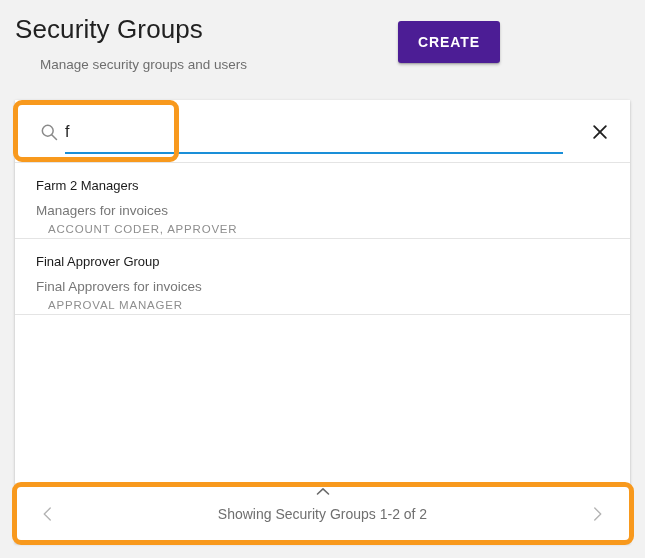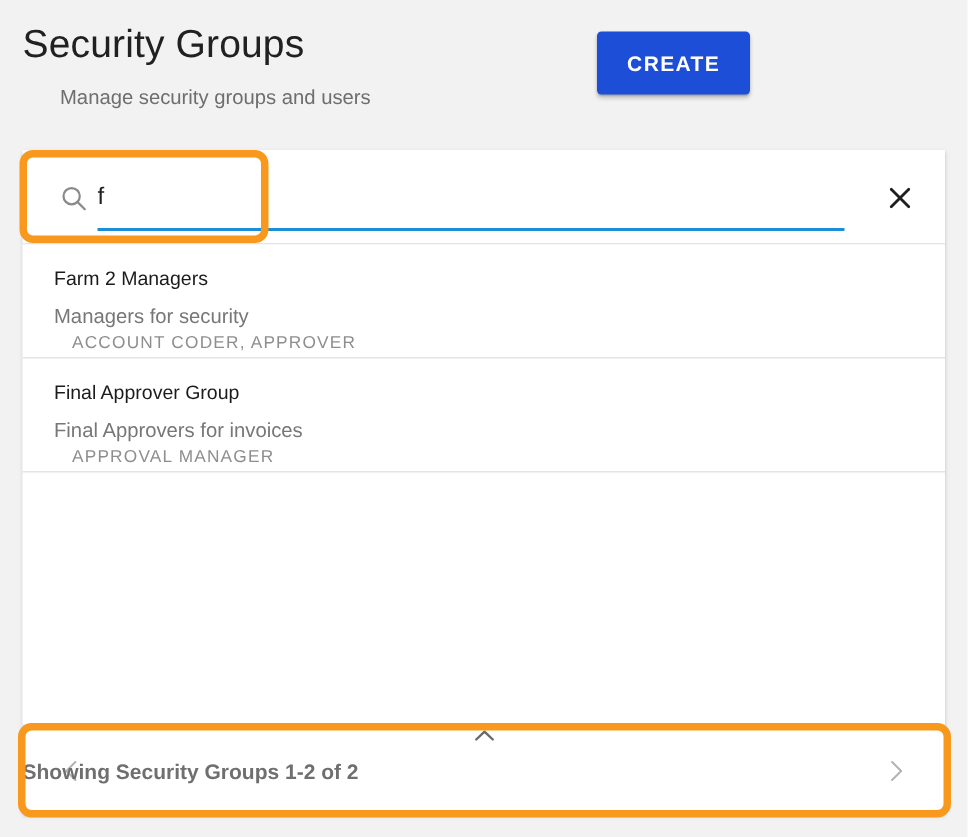--- a/index.html
+++ b/index.html
@@ -45,21 +45,21 @@
     white-space: nowrap;
     margin-left: 24px;
   }
   .create-button {
     position: absolute;
     right: 15px;
     top: 21px;
     height: 42px;
     min-width: 100px;
     padding: 0 20px;
-    background: #1d4ed8;
+    background: #4c1d95;
     color: #ffffff;
     border: none;
     border-radius: 3px;
     font-family: "Liberation Sans", sans-serif;
     font-size: 14px;
     font-weight: 700;
     letter-spacing: 0.9px;
     cursor: pointer;
     box-shadow: 0 2px 3px rgba(0,0,0,0.22), 0 1px 1px rgba(0,0,0,0.14);
   }
@@ -217,23 +217,23 @@
     color: #b3b3b3;
   }
   .pager-prev { left: 17px; }
   .pager-next { right: 17px; }
   .pager-prev svg, .pager-next svg { display: block; margin: 0 auto; }
   .pager-label {
     position: absolute;
     left: 0;
     right: 0;
     top: 22px;
+    text-align: center;
     font-size: 14px;
     color: #6f6f6f;
-    font-weight: bold;
   }
   .collapse-caret {
     position: absolute;
     left: 0;
     right: 0;
     top: 2px;
     text-align: center;
     color: #6a6a6a;
     cursor: pointer;
     line-height: 10px;
@@ -287,21 +287,21 @@
         <line x1="5" y1="5" x2="19" y2="19"></line>
         <line x1="19" y1="5" x2="5" y2="19"></line>
       </svg>
     </button>
   </div>
 
   <div class="group-list">
 
     <div class="list-item">
       <div class="item-name">Farm 2 Managers</div>
-      <div class="item-desc">Managers for security</div>
+      <div class="item-desc">Managers for invoices</div>
       <div class="item-roles">ACCOUNT CODER, APPROVER</div>
       <button class="kebab-button">
         <span class="dot"></span><span class="dot"></span><span class="dot"></span>
       </button>
     </div>
 
     <div class="list-item">
       <div class="item-name">Final Approver Group</div>
       <div class="item-desc">Final Approvers for invoices</div>
       <div class="item-roles">APPROVAL MANAGER</div>

